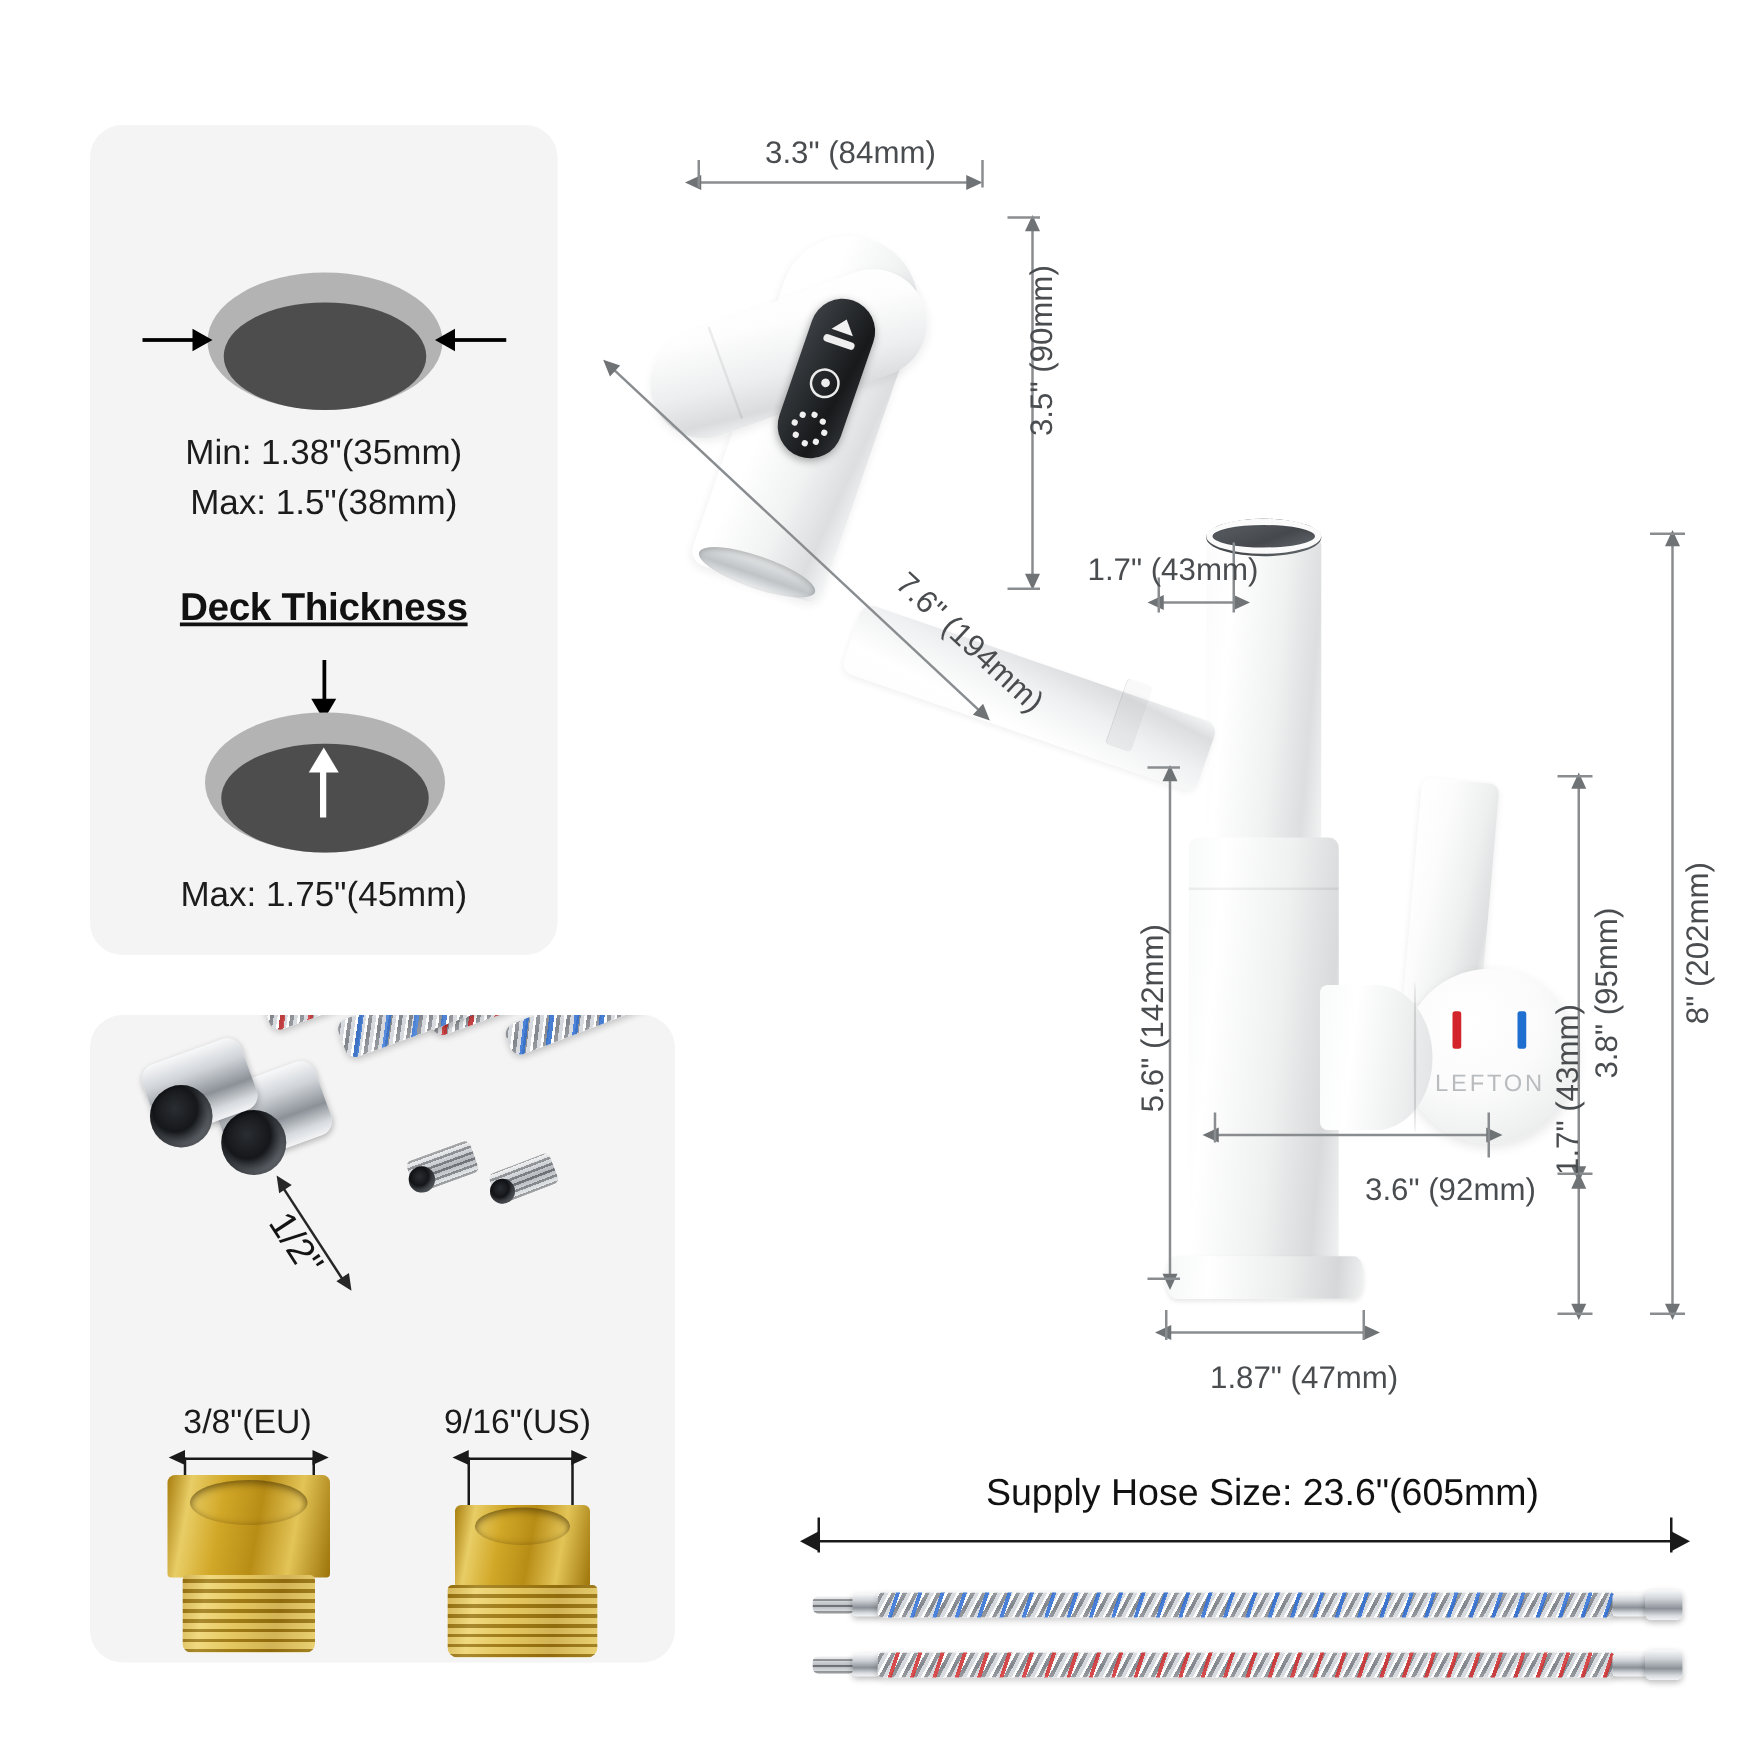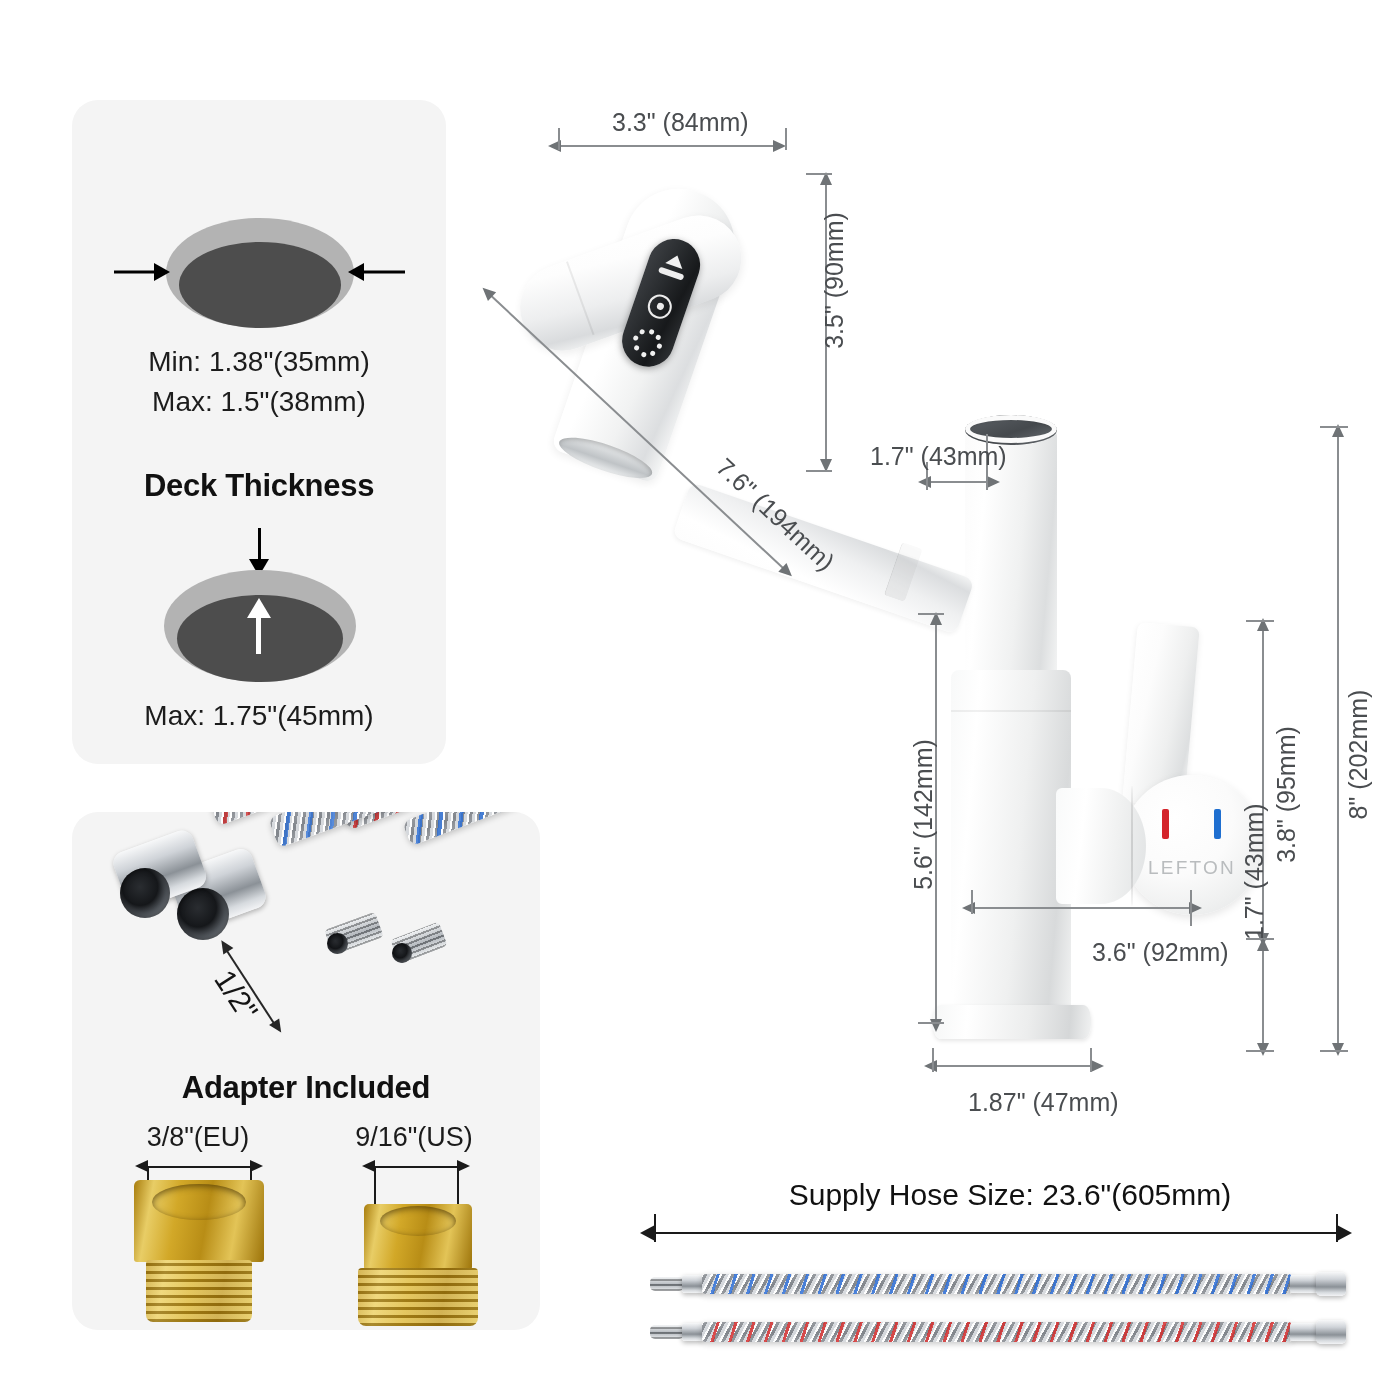--- a/index.html
+++ b/index.html
@@ -170,21 +170,21 @@
     </div>
 
     <div style="position:absolute; left:276px; top:163px; width:58px; height:18px;">
       <div class="tri tri-left" style="left:0; top:0;"></div>
       <div class="arrow-line-h" style="left:15px; width:42px;"></div>
     </div>
 
     <div class="card-caption" style="top:246px; font-size:28px;">Min: 1.38"(35mm)</div>
     <div class="card-caption" style="top:286px; font-size:28px;">Max: 1.5"(38mm)</div>
 
-    <div class="card-title" style="top:368px; font-size:31px;">Deck Thickness</div>
+    <div class="card-title" style="top:368px; font-size:31px;text-decoration:underline;">Deck Thickness</div>
 
     <div style="position:absolute; left:177px; top:428px; width:22px; height:48px;">
       <div class="vline-black" style="left:9px; top:0; height:34px;"></div>
       <div class="tri tri-down" style="left:0; top:31px;"></div>
     </div>
 
     <div class="hole-wrap" style="left:92px; top:470px; width:192px; height:112px;">
       <div class="hole-outer"></div>
       <div class="hole-inner"></div>
 
@@ -226,21 +226,20 @@
       <div class="nut-ring" style="left:48px; top:56px; width:50px; height:50px;"></div>
 
       <div style="position:absolute; left:156px; top:124px; width:112px; height:60px; transform:rotate(57deg); transform-origin:left top;">
         <div class="sup-line" style="left:10px; top:8px; width:92px; height:2.4px; background:#262626;"></div>
         <div class="dtri" style="left:0px; top:2px; border-top:6px solid transparent; border-bottom:6px solid transparent; border-right:13px solid #262626;"></div>
         <div class="dtri" style="left:97px; top:2px; border-top:6px solid transparent; border-bottom:6px solid transparent; border-left:13px solid #262626;"></div>
       </div>
       <div style="position:absolute; left:164px; top:152px; font-size:30px; color:#141414; transform:rotate(57deg); transform-origin:left top;">1/2"</div>
     </div>
 
-    <div class="card-title" style="top:258px; font-size:31px;">Adapter Included</div>
 
     <div style="position:absolute; left:36px; top:310px; width:180px; text-align:center; font-size:27px; color:#1b1b1b;">3/8"(EU)</div>
     <div style="position:absolute; left:63px; top:348px; width:128px; height:16px;">
       <div class="sup-line" style="left:12px; top:6px; width:104px; height:2px;"></div>
       <div class="dtri" style="left:0; top:0; border-top:6px solid transparent; border-bottom:6px solid transparent; border-right:13px solid #1a1a1a;"></div>
       <div class="dtri" style="left:115px; top:0; border-top:6px solid transparent; border-bottom:6px solid transparent; border-left:13px solid #1a1a1a;"></div>
       <div class="sup-cap" style="left:12px; top:6px; height:28px;"></div>
       <div class="sup-cap" style="left:115px; top:6px; height:30px;"></div>
     </div>
     <div style="position:absolute; left:52px; top:368px; width:150px; height:150px;">

